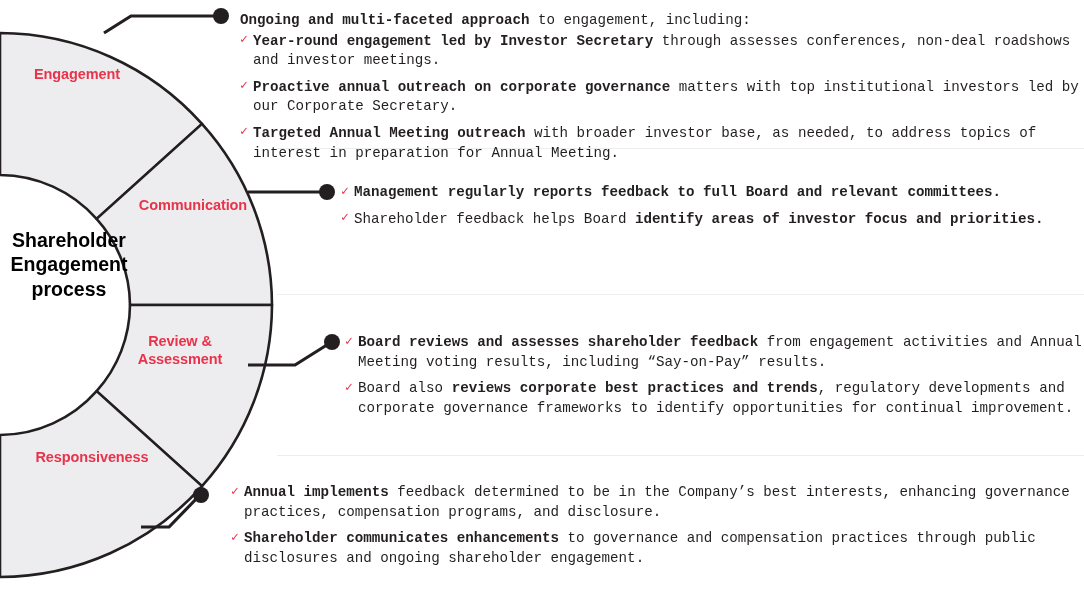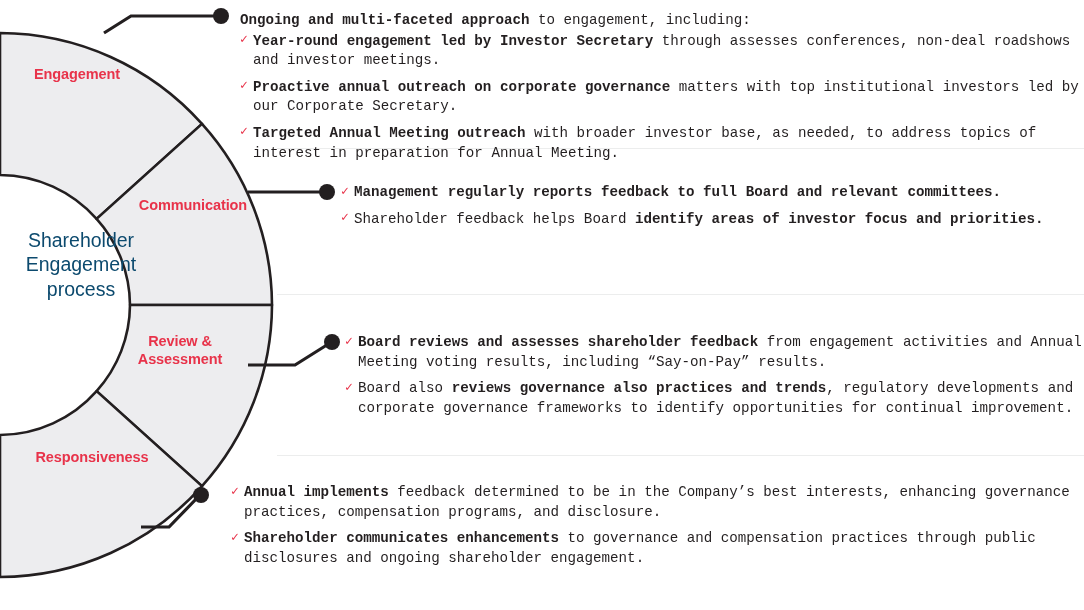--- a/index.html
+++ b/index.html
@@ -35,27 +35,27 @@
     letter-spacing: -0.1px;
     white-space: pre-line;
   }
   #label-engagement     { left: 6px;   top: 66px;  width: 142px; }
   #label-communication  { left: 120px; top: 197px; width: 146px; }
   #label-review         { left: 120px; top: 333px; width: 120px; }
   #label-responsiveness { left: 6px;   top: 449px; width: 172px; }
 
   #center-text {
     position: absolute;
-    left: 16px;
+    left: 4px;
     top: 228px;
     width: 130px;
     text-align: center;
-    color: #0c4a6e;
+    color: #000000;
     font-family: "Liberation Sans", sans-serif;
-    font-weight: normal;
+    font-weight: bold;
     font-size: 19.5px;
     line-height: 1.25;
     white-space: pre-line;
   }
 
   
   #connector-svg {
     position: absolute;
     left: 0;
     top: 0;
@@ -163,20 +163,20 @@
       <p class="item"><span class="check">✓</span><span class="b">Year-round engagement led by Investor Secretary</span><span> through assesses conferences, non-deal roadshows and investor meetings.</span></p>
       <p class="item"><span class="check">✓</span><span class="b">Proactive annual outreach on corporate governance</span><span> matters with top institutional investors led by our Corporate Secretary.</span></p>
       <p class="item"><span class="check">✓</span><span class="b">Targeted Annual Meeting outreach</span><span> with broader investor base, as needed, to address topics of interest in preparation for Annual Meeting.</span></p>
     </div>
   <div class="block" id="block-1">
       <p class="item"><span class="check">✓</span><span class="b">Management regularly reports feedback to full Board and relevant committees.</span></p>
       <p class="item"><span class="check">✓</span><span>Shareholder feedback helps Board </span><span class="b">identify areas of investor focus and priorities.</span></p>
     </div>
   <div class="block" id="block-2">
       <p class="item"><span class="check">✓</span><span class="b">Board reviews and assesses shareholder feedback</span><span> from engagement activities and Annual Meeting voting results, including “Say-on-Pay” results.</span></p>
-      <p class="item"><span class="check">✓</span><span>Board also </span><span class="b">reviews governance also practices and trends</span><span>, regulatory developments and corporate governance frameworks to identify opportunities for continual improvement.</span></p>
+      <p class="item"><span class="check">✓</span><span>Board also </span><span class="b">reviews corporate best practices and trends</span><span>, regulatory developments and corporate governance frameworks to identify opportunities for continual improvement.</span></p>
     </div>
   <div class="block" id="block-3">
       <p class="item"><span class="check">✓</span><span class="b">Annual implements</span><span> feedback determined to be in the Company’s best interests, enhancing governance practices, compensation programs, and disclosure.</span></p>
       <p class="item"><span class="check">✓</span><span class="b">Shareholder communicates enhancements</span><span> to governance and compensation practices through public disclosures and ongoing shareholder engagement.</span></p>
     </div>
 
 </div>
 
 </body></html>

